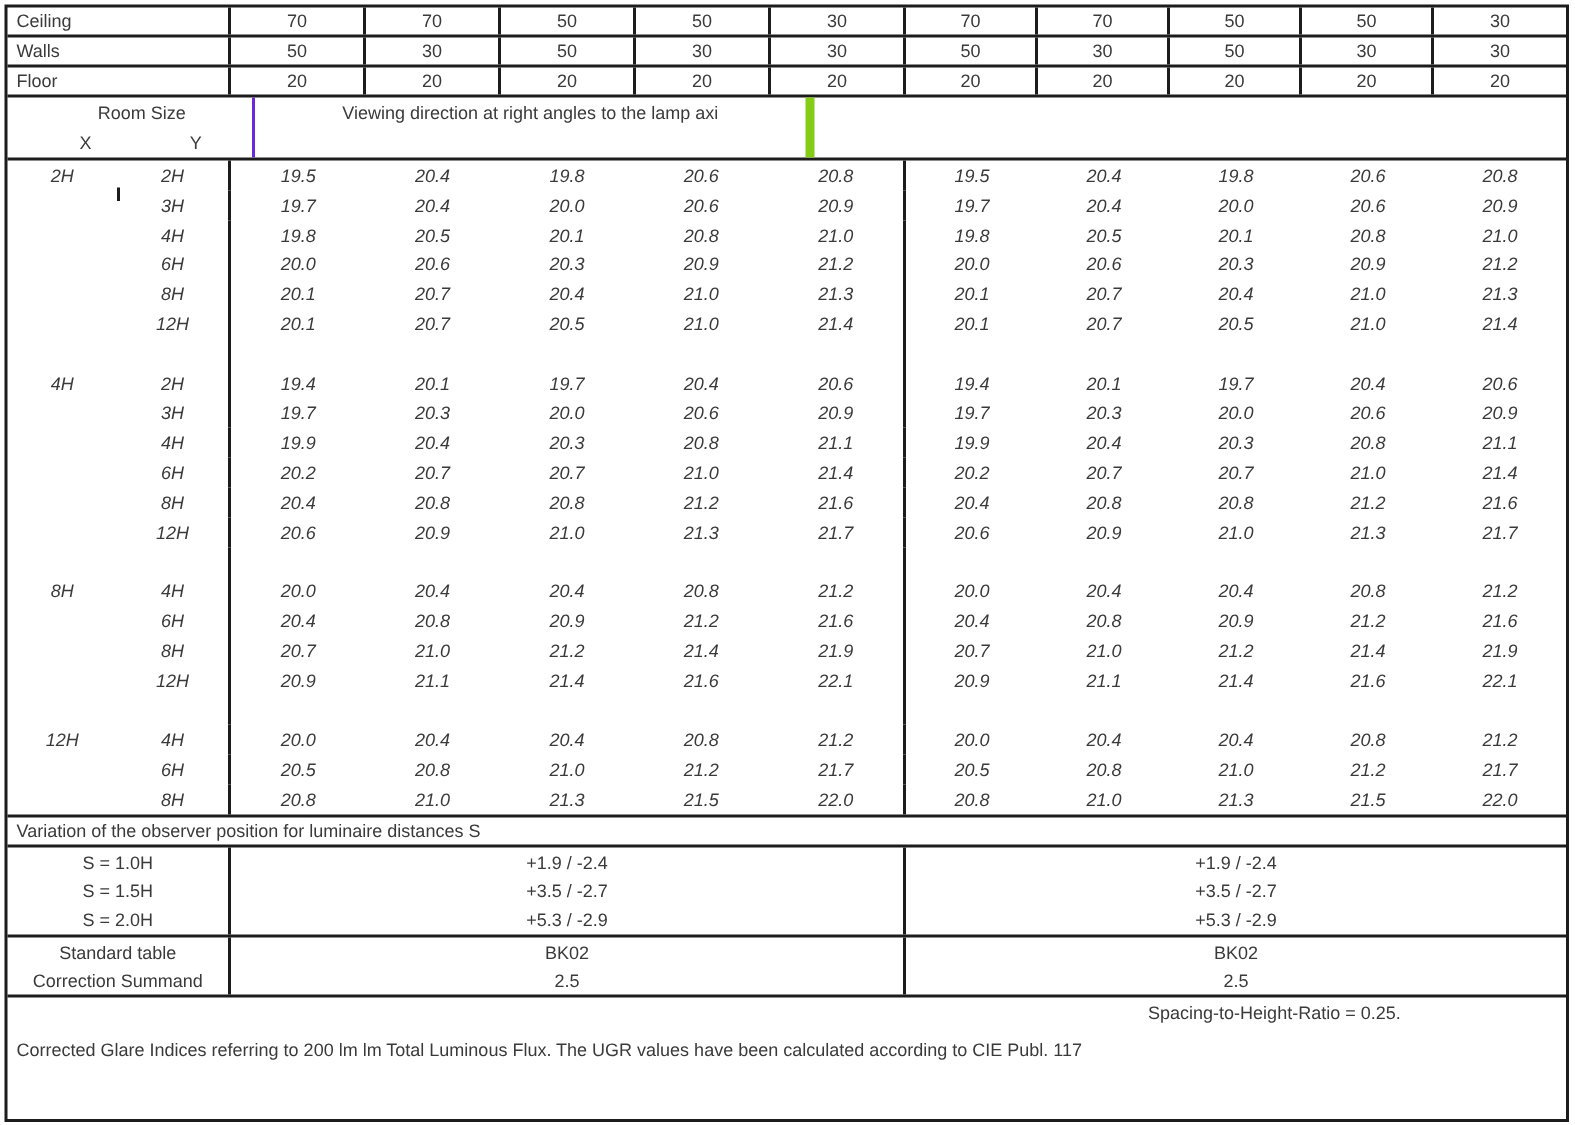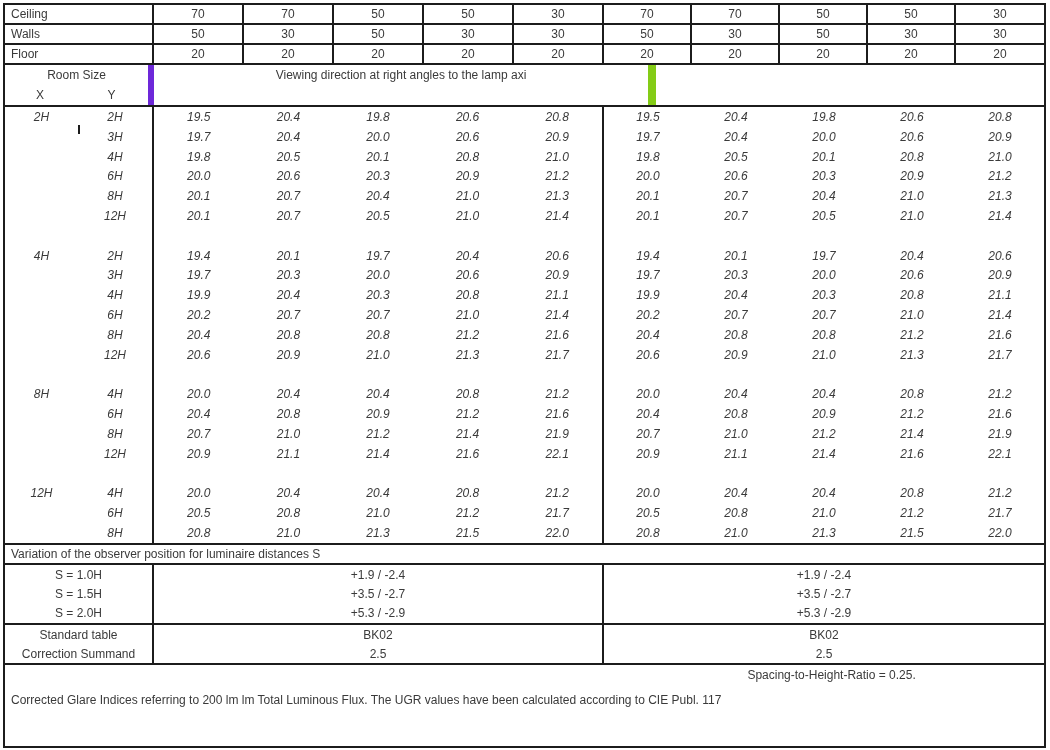--- a/index.html
+++ b/index.html
@@ -26,27 +26,27 @@
     font-weight: bold; font-size: 13px; color: #1a1a1a;
   }
 
   .surface-row { height: 20px; }
   .label-cell { width: 149px; border-right: 2px solid #1c1c1c; justify-content: flex-start; padding-left: 6px; }
   .val-cell-l { width: 90px; border-right: 2px solid #1c1c1c; }
   .val-cell-r { width: 88px; border-right: 2px solid #1c1c1c; }
   .surface-row .cell:last-child { border-right: none; }
 
   .header-row { height: 42px; }
-  .roomsize-cell { width: 149px; border-right: 6px solid #6d28d9; display: flex; flex-direction: column; }
+  .roomsize-cell { width: 149px; border-right: 2px solid #6d28d9; display: flex; flex-direction: column; margin-left: 16px; }
   .roomsize-title { height: 20px; line-height: 20px; text-align: center; }
   .xy-line { display: flex; height: 20px; }
   .x-head { width: 73px; text-align: center; line-height: 20px; }
   .y-head { width: 76px; text-align: center; line-height: 20px; }
   .section-cell { padding-top: 3px; text-align: center; }
-  .section-left { width: 502px; border-right: 8px solid #84cc16; }
+  .section-left { width: 373px; border-right: 6px solid #84cc16; }
   .section-right { width: 440px; }
 
   .data-region { height: 438px; border-bottom: 2px solid #1c1c1c; display: flex; flex-direction: column; font-style: italic; }
   .data-row { flex: 1; display: flex; align-items: center; }
   .data-x { width: 73px; text-align: center; align-self: stretch; display: flex; align-items: center; justify-content: center; }
   .data-y { width: 76px; border-right: 2px solid #1c1c1c; text-align: center; align-self: stretch; display: flex; align-items: center; justify-content: center; }
   .data-left { width: 450px; border-right: 2px solid #1c1c1c; display: flex; align-self: stretch; align-items: center; }
   .data-right { width: 440px; display: flex; align-self: stretch; align-items: center; }
   .data-left .num { width: 90px; text-align: center; }
   .data-right .num { width: 88px; text-align: center; }
@@ -55,21 +55,21 @@
 
   .mid-region { border-bottom: 2px solid #1c1c1c; display: flex; flex-direction: column; }
   .s-region { height: 60px; }
   .summary-region { height: 40px; }
   .mid-row { flex: 1; display: flex; }
   .mid-label { width: 149px; border-right: 2px solid #1c1c1c; display: flex; align-items: center; justify-content: center; text-align: right; }
   .mid-left { width: 450px; border-right: 2px solid #1c1c1c; display: flex; align-items: center; justify-content: center; }
   .mid-right { width: 440px; display: flex; align-items: center; justify-content: center; }
 
   .footer-row { height: 58px; padding: 3px 6px 0 6px; display: flex; align-items: flex-start; }
-  .footer-ratio { margin-left: 26px; white-space: nowrap; }
+  .footer-ratio { margin-left: 44px; white-space: nowrap; }
   .footer-text { white-space: nowrap; margin-top: 25px; }
 
   .xy-tick { position: absolute; left: 73px; top: 120px; width: 2px; height: 9px; background: #1c1c1c; }
 </style>
 </head>
 <body>
 
 <div class="sheet">
 
 

